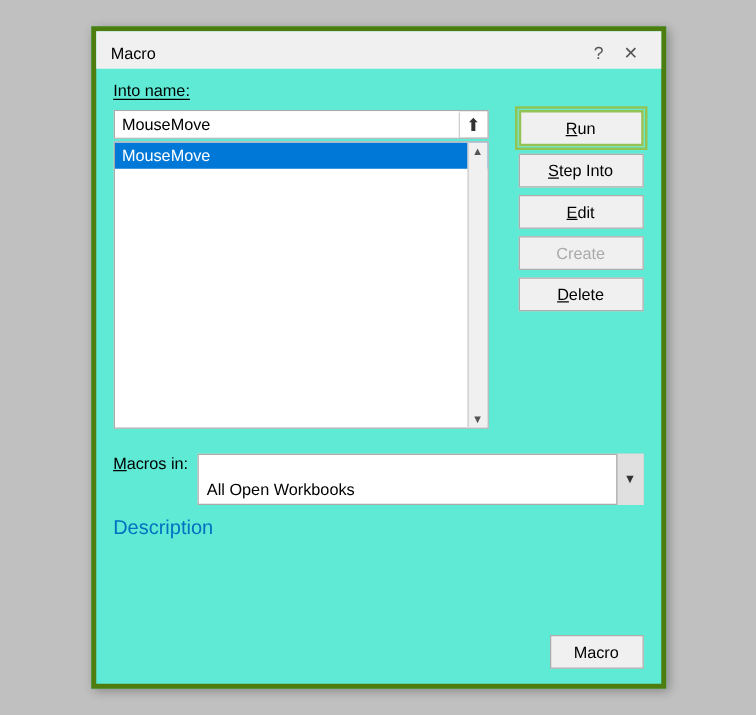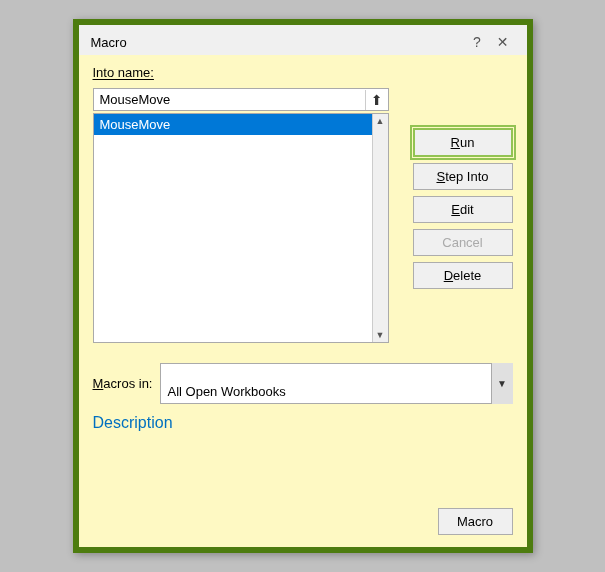--- a/index.html
+++ b/index.html
@@ -7,22 +7,22 @@
       background: #c0c0c0;
       display: flex;
       align-items: center;
       justify-content: center;
       width: 605px;
       height: 572px;
       font-family: "Segoe UI", Arial, sans-serif;
       font-size: 13px;
     }
     .dialog {
-      background: #fef9c3;
-      border: 6px solid #4d7c0f;
+      background: #5eead4;
+      border: 4px solid #4d7c0f;
       box-shadow: 2px 2px 8px rgba(0,0,0,0.3);
       width: 460px;
       padding: 0;
       position: relative;
     }
     .title-bar {
       background: #f0f0f0;
       display: flex;
       align-items: center;
       justify-content: space-between;
@@ -131,21 +131,20 @@
       color: #555;
       padding: 2px;
       cursor: pointer;
       user-select: none;
     }
     .right-col {
       display: flex;
       flex-direction: column;
       gap: 6px;
       min-width: 100px;
-      margin-top: 40px;
     }
     .btn {
       background: #f0f0f0;
       border: 1px solid #adadad;
       padding: 5px 10px;
       font-size: 13px;
       cursor: pointer;
       min-width: 95px;
       text-align: center;
       color: #000;
@@ -153,21 +152,21 @@
     }
     .btn:disabled { color: #aaa; cursor: default; }
     .btn-run {
       border: 2px solid #92c353;
       outline: 2px solid #92c353;
       outline-offset: 1px;
       font-weight: normal;
     }
     .macros-in-row {
       display: flex;
-      align-items: center;
+      align-items: flex-start;
       gap: 8px;
       margin-top: 14px;
     }
     .macros-in-label {
       font-size: 13px;
       white-space: nowrap;
     }
     .macros-in-label span { text-decoration: underline; }
     .macros-in-select-wrapper {
       flex: 1;
@@ -258,21 +257,21 @@
         <button class="btn btn-run">
           <span><span style="text-decoration:underline">R</span>un</span>
         </button>
         <button class="btn">
           <span><span style="text-decoration:underline">S</span>tep Into</span>
         </button>
         <button class="btn">
           <span><span style="text-decoration:underline">E</span>dit</span>
         </button>
         <button class="btn" disabled="">
-          <span>Cancel</span>
+          <span>Create</span>
         </button>
         <button class="btn">
           <span><span style="text-decoration:underline">D</span>elete</span>
         </button>
       </div>
     </div>
 
     <div class="macros-in-row">
       <span class="macros-in-label">
         <span style="text-decoration:underline">M</span>acros in:

